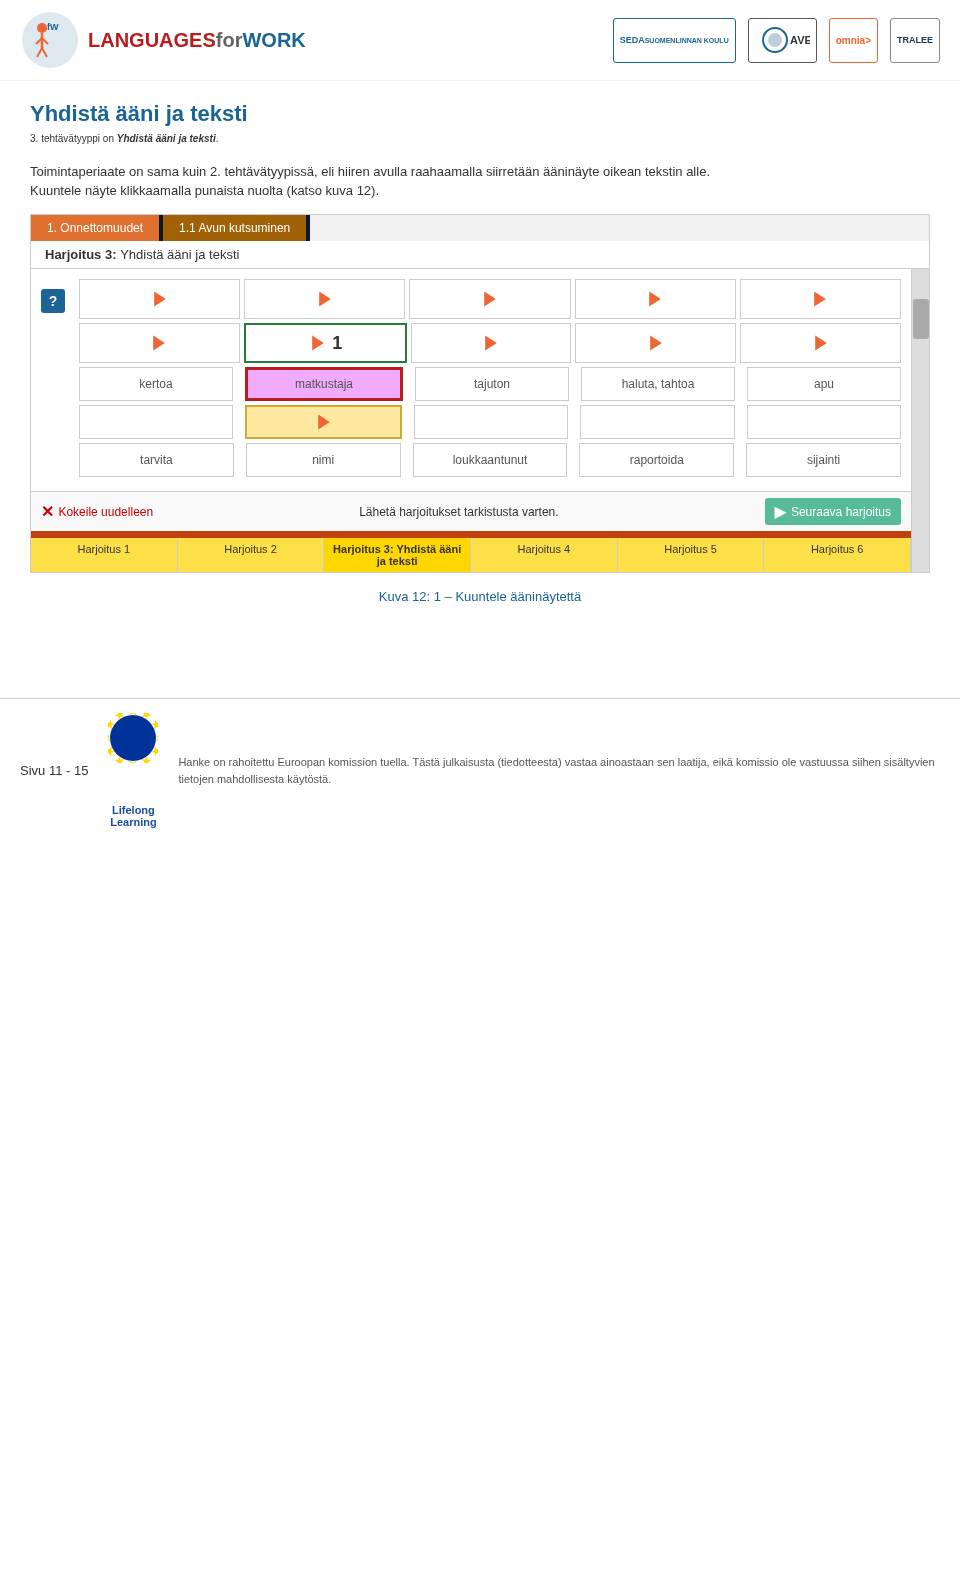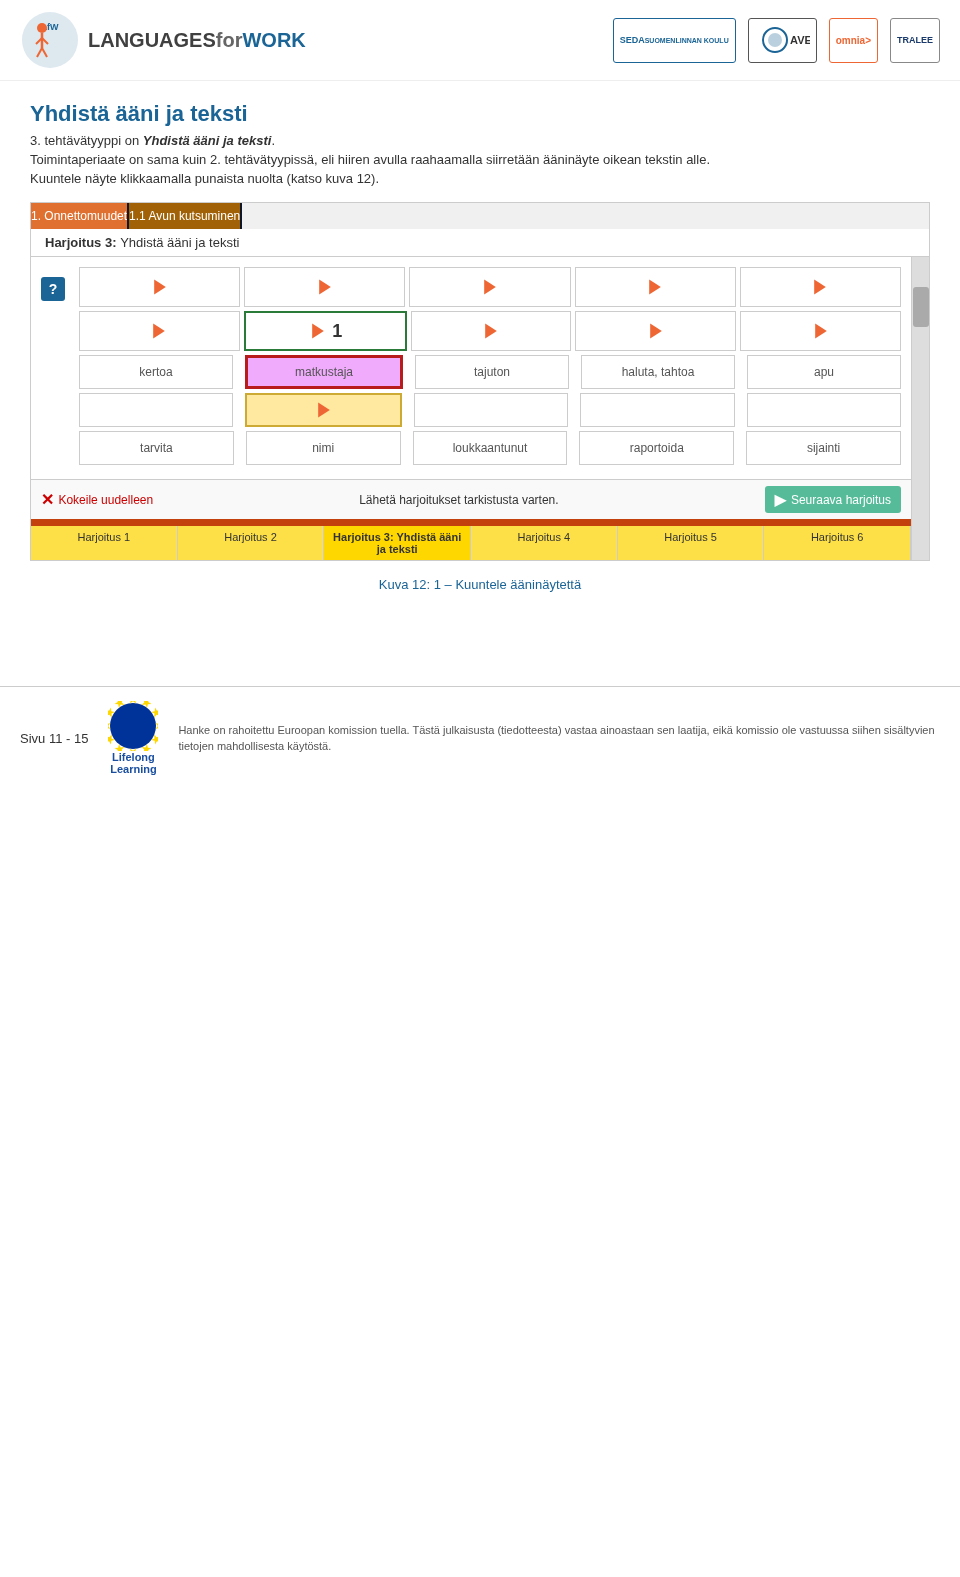--- a/index.html
+++ b/index.html
@@ -10,29 +10,29 @@
     .header-logo { display: flex; align-items: center; }
     .logo-icon { width: 60px; height: 60px; margin-right: 8px; }
     .header-partners { display: flex; align-items: center; gap: 12px; }
     .partner-logo { height: 45px; display: flex; align-items: center; justify-content: flex-end; font-size: 10px; color: #555; border: 1px solid #ccc; padding: 2px 6px; border-radius: 3px; }
 
     
     .main { padding: 20px 30px; }
 
     
     .page-title { font-size: 22px; color: #1a6496; font-weight: bold; margin-bottom: 6px; }
-    .page-subtitle { font-size: 13px; margin-bottom: 4px; }
+    .page-subtitle { font-size: 10px; margin-bottom: 20px; }
     .page-subtitle em { font-style: italic; font-weight: bold; }
     .page-desc { font-size: 13px; margin-bottom: 4px; }
     .page-desc2 { font-size: 13px; margin-bottom: 16px; }
 
     
     .exercise-container { border: 1px solid #ccc; margin-bottom: 16px; }
     .exercise-nav { display: flex; background: #f0f0f0; }
-    .nav-section { padding: 6px 0; font-size: 12px; border-right: 2px solid #0f172a; }
+    .nav-section { padding: 6px 16px; font-size: 12px; border-right: 4px solid #0f172a; }
     .nav-section.active { background: #a16207; color: white; }
     .exercise-title { padding: 6px 14px; font-size: 13px; font-weight: bold; border-bottom: 1px solid #ccc; background: #fff; }
     .exercise-title span { font-weight: normal; }
 
     
     .grid-area { display: flex; padding: 10px; gap: 8px; }
     .help-col { width: 30px; display: flex; align-items: flex-start; padding-top: 10px; }
     .help-btn { width: 24px; height: 24px; background: #1a6496; color: white; display: flex; align-items: center; justify-content: center; font-size: 14px; font-weight: bold; border-radius: 3px; cursor: pointer; }
 
     .grid-main { flex: 1; }
@@ -62,21 +62,21 @@
     
     .caption { text-align: center; font-size: 13px; color: #1a6496; margin: 10px 0 14px; }
 
     
     .bottom-text { font-size: 14px; margin-bottom: 30px; }
     .bottom-text em { font-style: italic; font-weight: bold; }
 
     
     .footer { border-top: 1px solid #ccc; padding: 14px 20px; display: flex; align-items: center; gap: 20px; margin-top: 60px; }
     .footer-page { font-size: 13px; color: #333; }
-    .footer-logo { display: flex; flex-direction: column; align-items: center; }
+    .footer-logo { display: flex; flex-direction: column; align-items: center; gap: 41px; }
     .eu-star { width: 50px; height: 50px; }
     .footer-brand { font-size: 11px; font-weight: bold; color: #1a4fa0; text-align: center; }
     .footer-text { font-size: 11px; color: #555; flex: 1; line-height: 1.5; }
 
     
     .audio-svg { width: 20px; height: 20px; }
 
     
     .side-scroll { width: 18px; background: #ddd; border-left: 1px solid #ccc; position: relative; cursor: pointer; }
     .side-scroll-thumb { width: 16px; height: 40px; background: #aaa; border-radius: 3px; position: absolute; top: 30px; left: 1px; }
@@ -95,21 +95,21 @@
       <text x="30" y="20" text-anchor="middle" font-size="9" fill="#1a6496" font-weight="bold">LfW</text>
 
       <circle cx="22" cy="18" r="5" fill="#e63"></circle>
       <line x1="22" y1="23" x2="22" y2="38" stroke="#e63" stroke-width="2.5"></line>
       <line x1="22" y1="28" x2="16" y2="34" stroke="#e63" stroke-width="2"></line>
       <line x1="22" y1="28" x2="28" y2="34" stroke="#e63" stroke-width="2"></line>
       <line x1="22" y1="38" x2="17" y2="47" stroke="#e63" stroke-width="2"></line>
       <line x1="22" y1="38" x2="27" y2="47" stroke="#e63" stroke-width="2"></line>
     </svg>
     <div style="font-size:20px;font-weight:bold;color:#444;">
-      <span style="color:#404040;text-align:center;">LANGUAGES</span><span style="color:#666;">for</span><span style="color:#1a6496;">WORK</span>
+      <span style="color:#b91c1c;text-align:center;">LANGUAGES</span><span style="color:#666;">for</span><span style="color:#1a6496;">WORK</span>
     </div>
   </div>
   <div class="header-partners">
 
     <div class="partner-logo" style="border-color:#1a6496;color:#1a6496;font-weight:bold;font-size:9px;text-align:center;">
       <div>SEDA</div>
         <div style="font-size:7px;">SUOMENLINNAN KOULU</div>
     </div>
     <div class="partner-logo" style="border-color:#555;">
       <svg width="55" height="38" viewBox="0 0 55 38">

